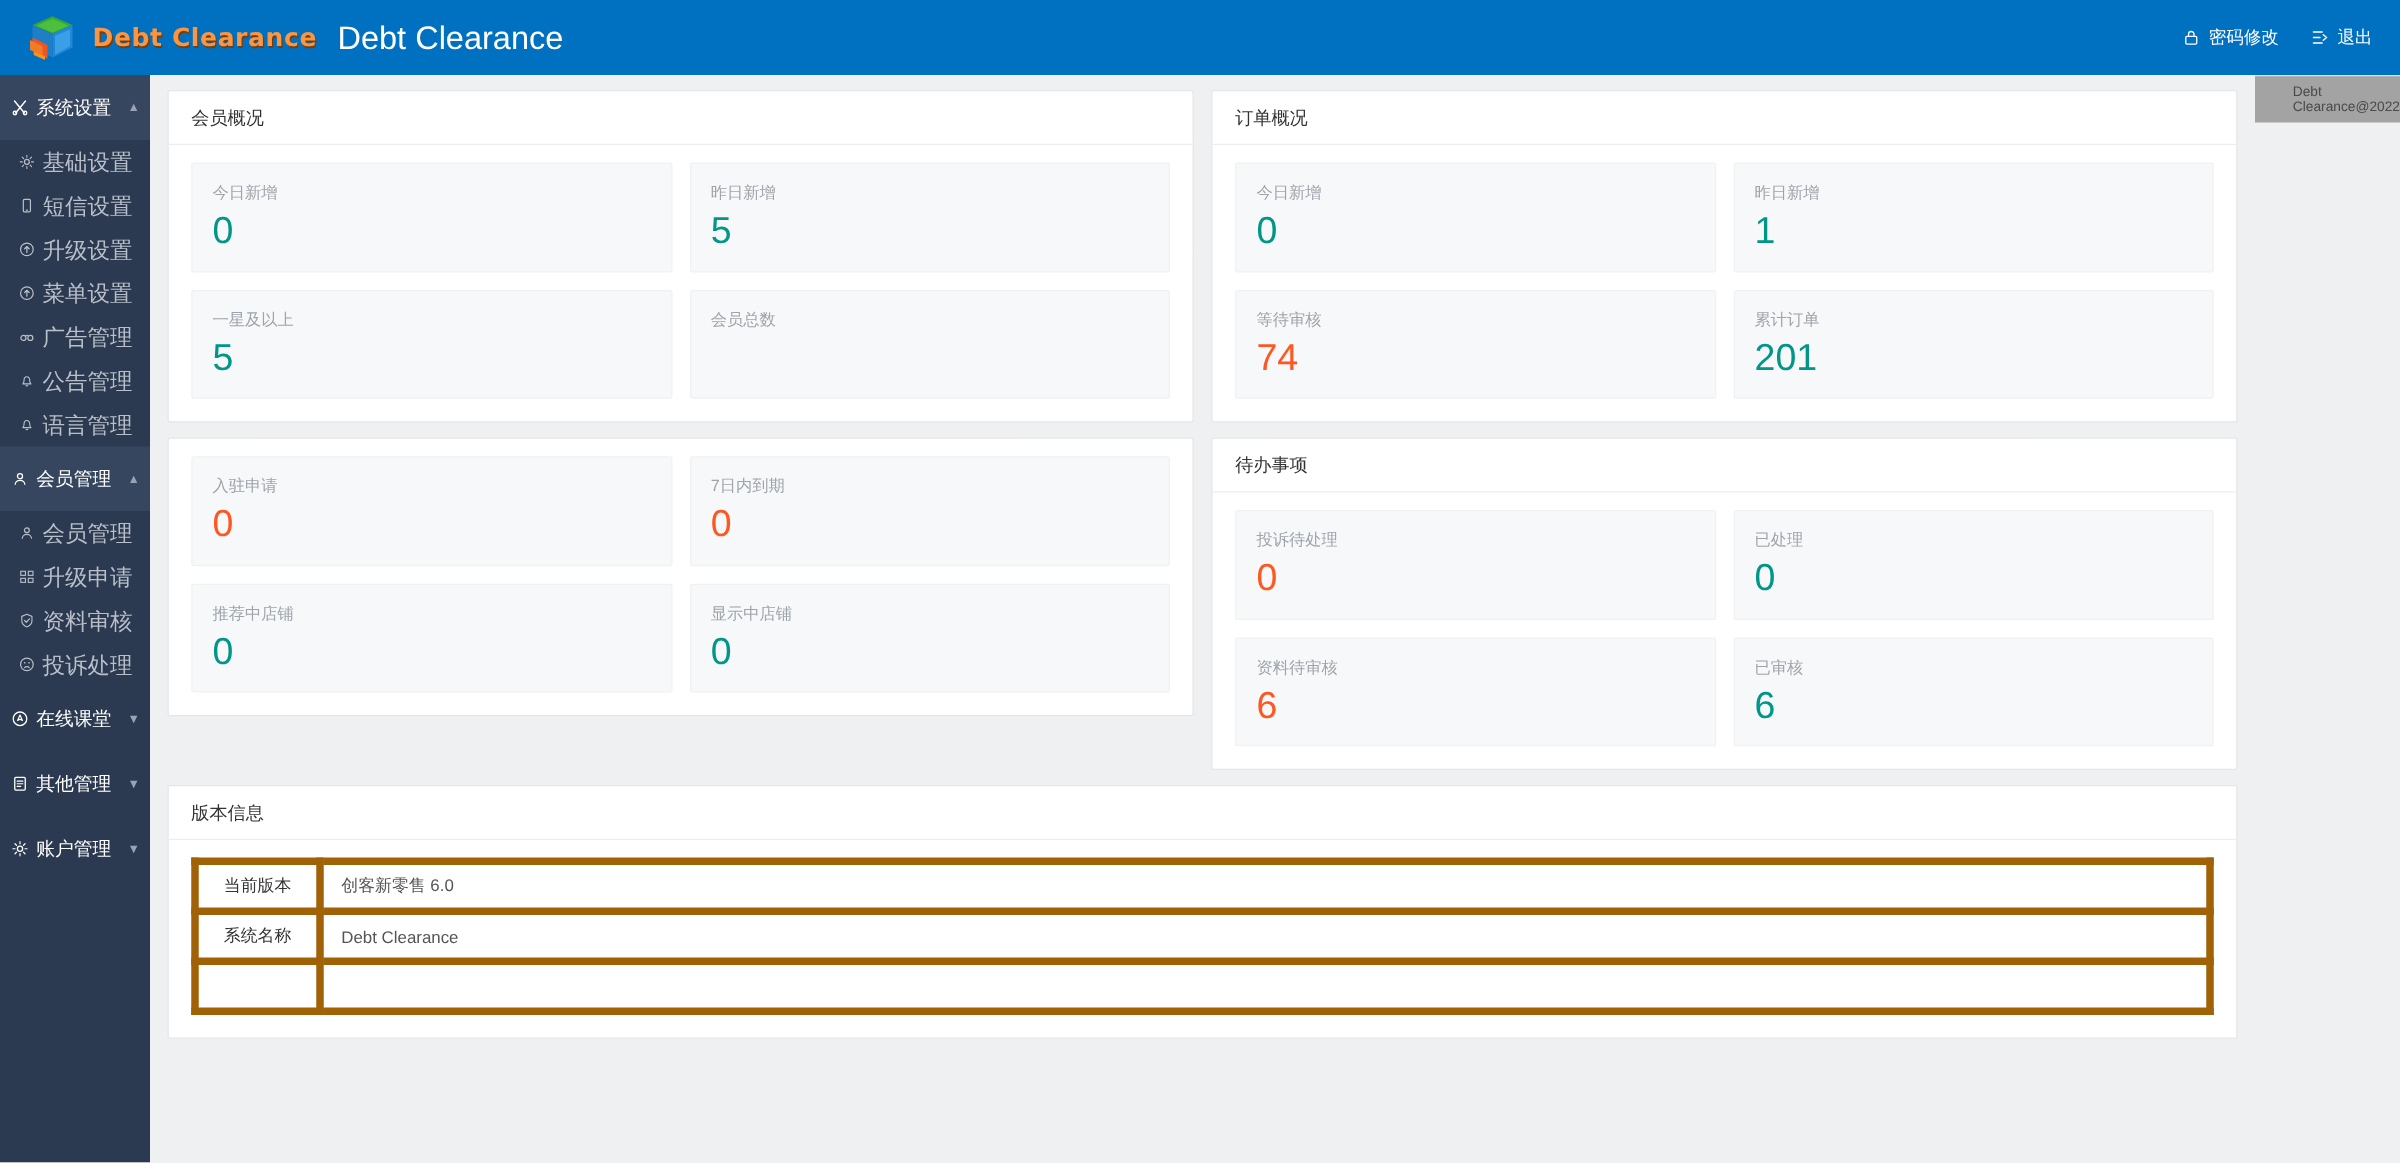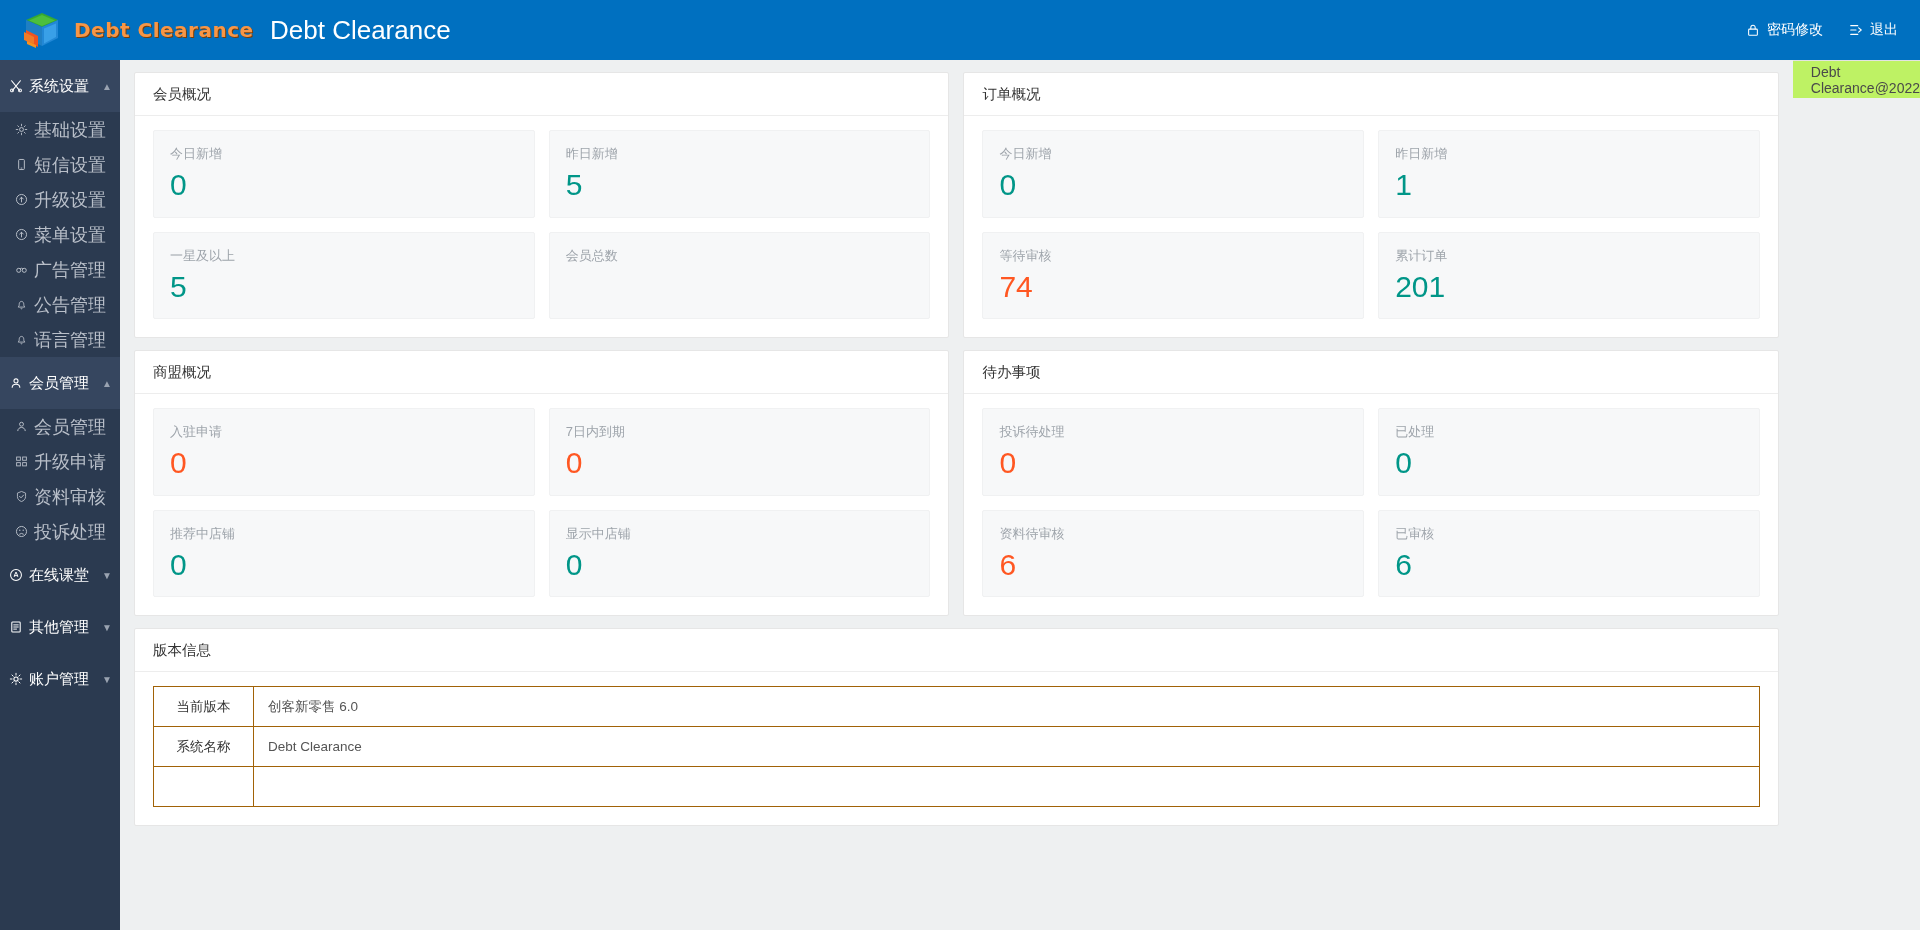--- a/index.html
+++ b/index.html
@@ -101,32 +101,32 @@
     padding: 14px 16px 16px 16px; min-height: 80px;
   }
   .stat-label { font-size: 13px; color: #9ea4ab; margin-bottom: 6px; }
   .stat-value { font-size: 30px; line-height: 1.05; font-weight: normal; }
   .v-teal { color: #009688; }
   .v-orange { color: #ff5722; }
 
   
   .ver-table { width: 100%; border-collapse: collapse; border: 1px solid #eaeaea; }
   .ver-table td {
-    border: 1px solid #a16207;
+    border: 6px solid #a16207;
     font-size: 13.5px; color: #555;
     height: 40px; padding: 0 14px;
   }
   .ver-table td.k { width: 100px; color: #333; text-align: center; background: #fff; }
 
   
   .footer {
     flex: 0 0 38px; height: 38px;
-    background: #bef264; border-top: 1px solid #e3e3e3;
-    display: flex; align-items: center; padding-left: 18px;
-    font-size: 14px; color: #4a4a4a;
+    background: #a3a3a3; border-top: 1px solid #e3e3e3;
+    display: flex; align-items: center; padding-left: 30px;
+    font-size: 11px; color: #4a4a4a;
   }
 </style>
 </head>
 <body>
 
 <div id="app">
 
   <div class="header">
     <div class="brand-wrap">
       <span class="logo-cube">
@@ -387,21 +387,20 @@
                   <div class="stat-value v-teal">201</div>
                 </div>
               </div>
             </div>
           </div>
         </div>
 
         <div class="row">
 
           <div class="panel">
-            <div class="panel-head">商盟概况</div>
             <div class="panel-body">
               <div class="cards">
                 <div class="stat-card">
                   <div class="stat-label">入驻申请</div>
                   <div class="stat-value v-orange">0</div>
                 </div>
                 <div class="stat-card">
                   <div class="stat-label">7日内到期</div>
                   <div class="stat-value v-orange">0</div>
                 </div>

